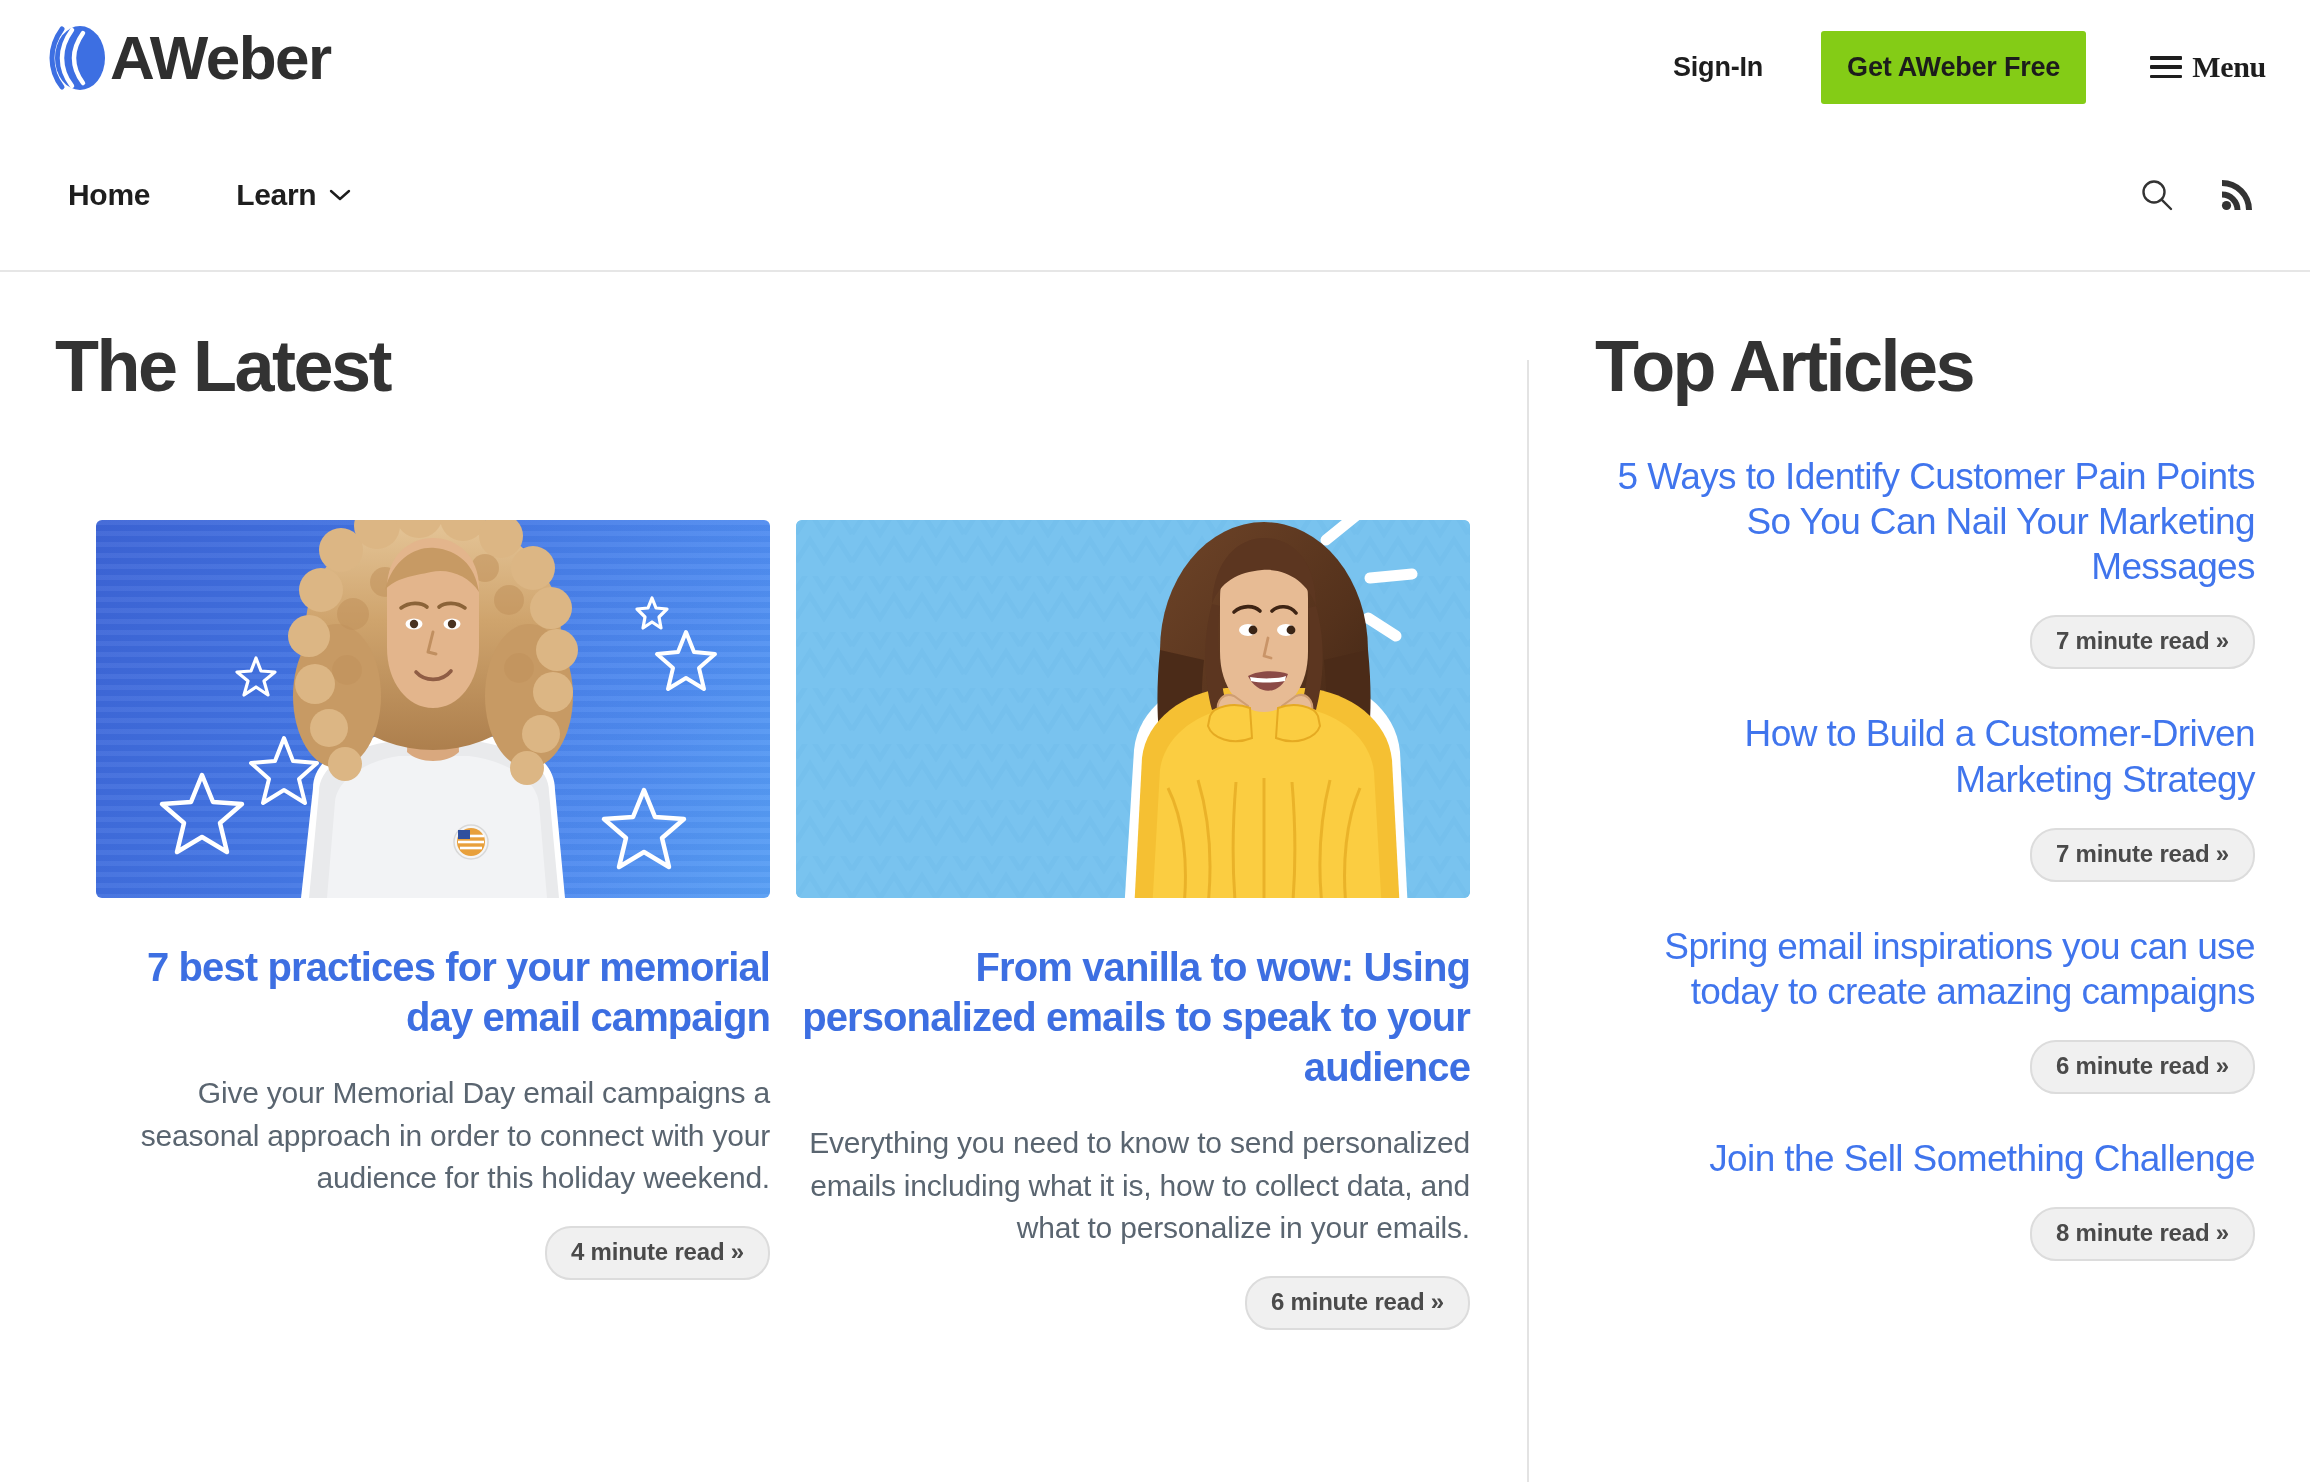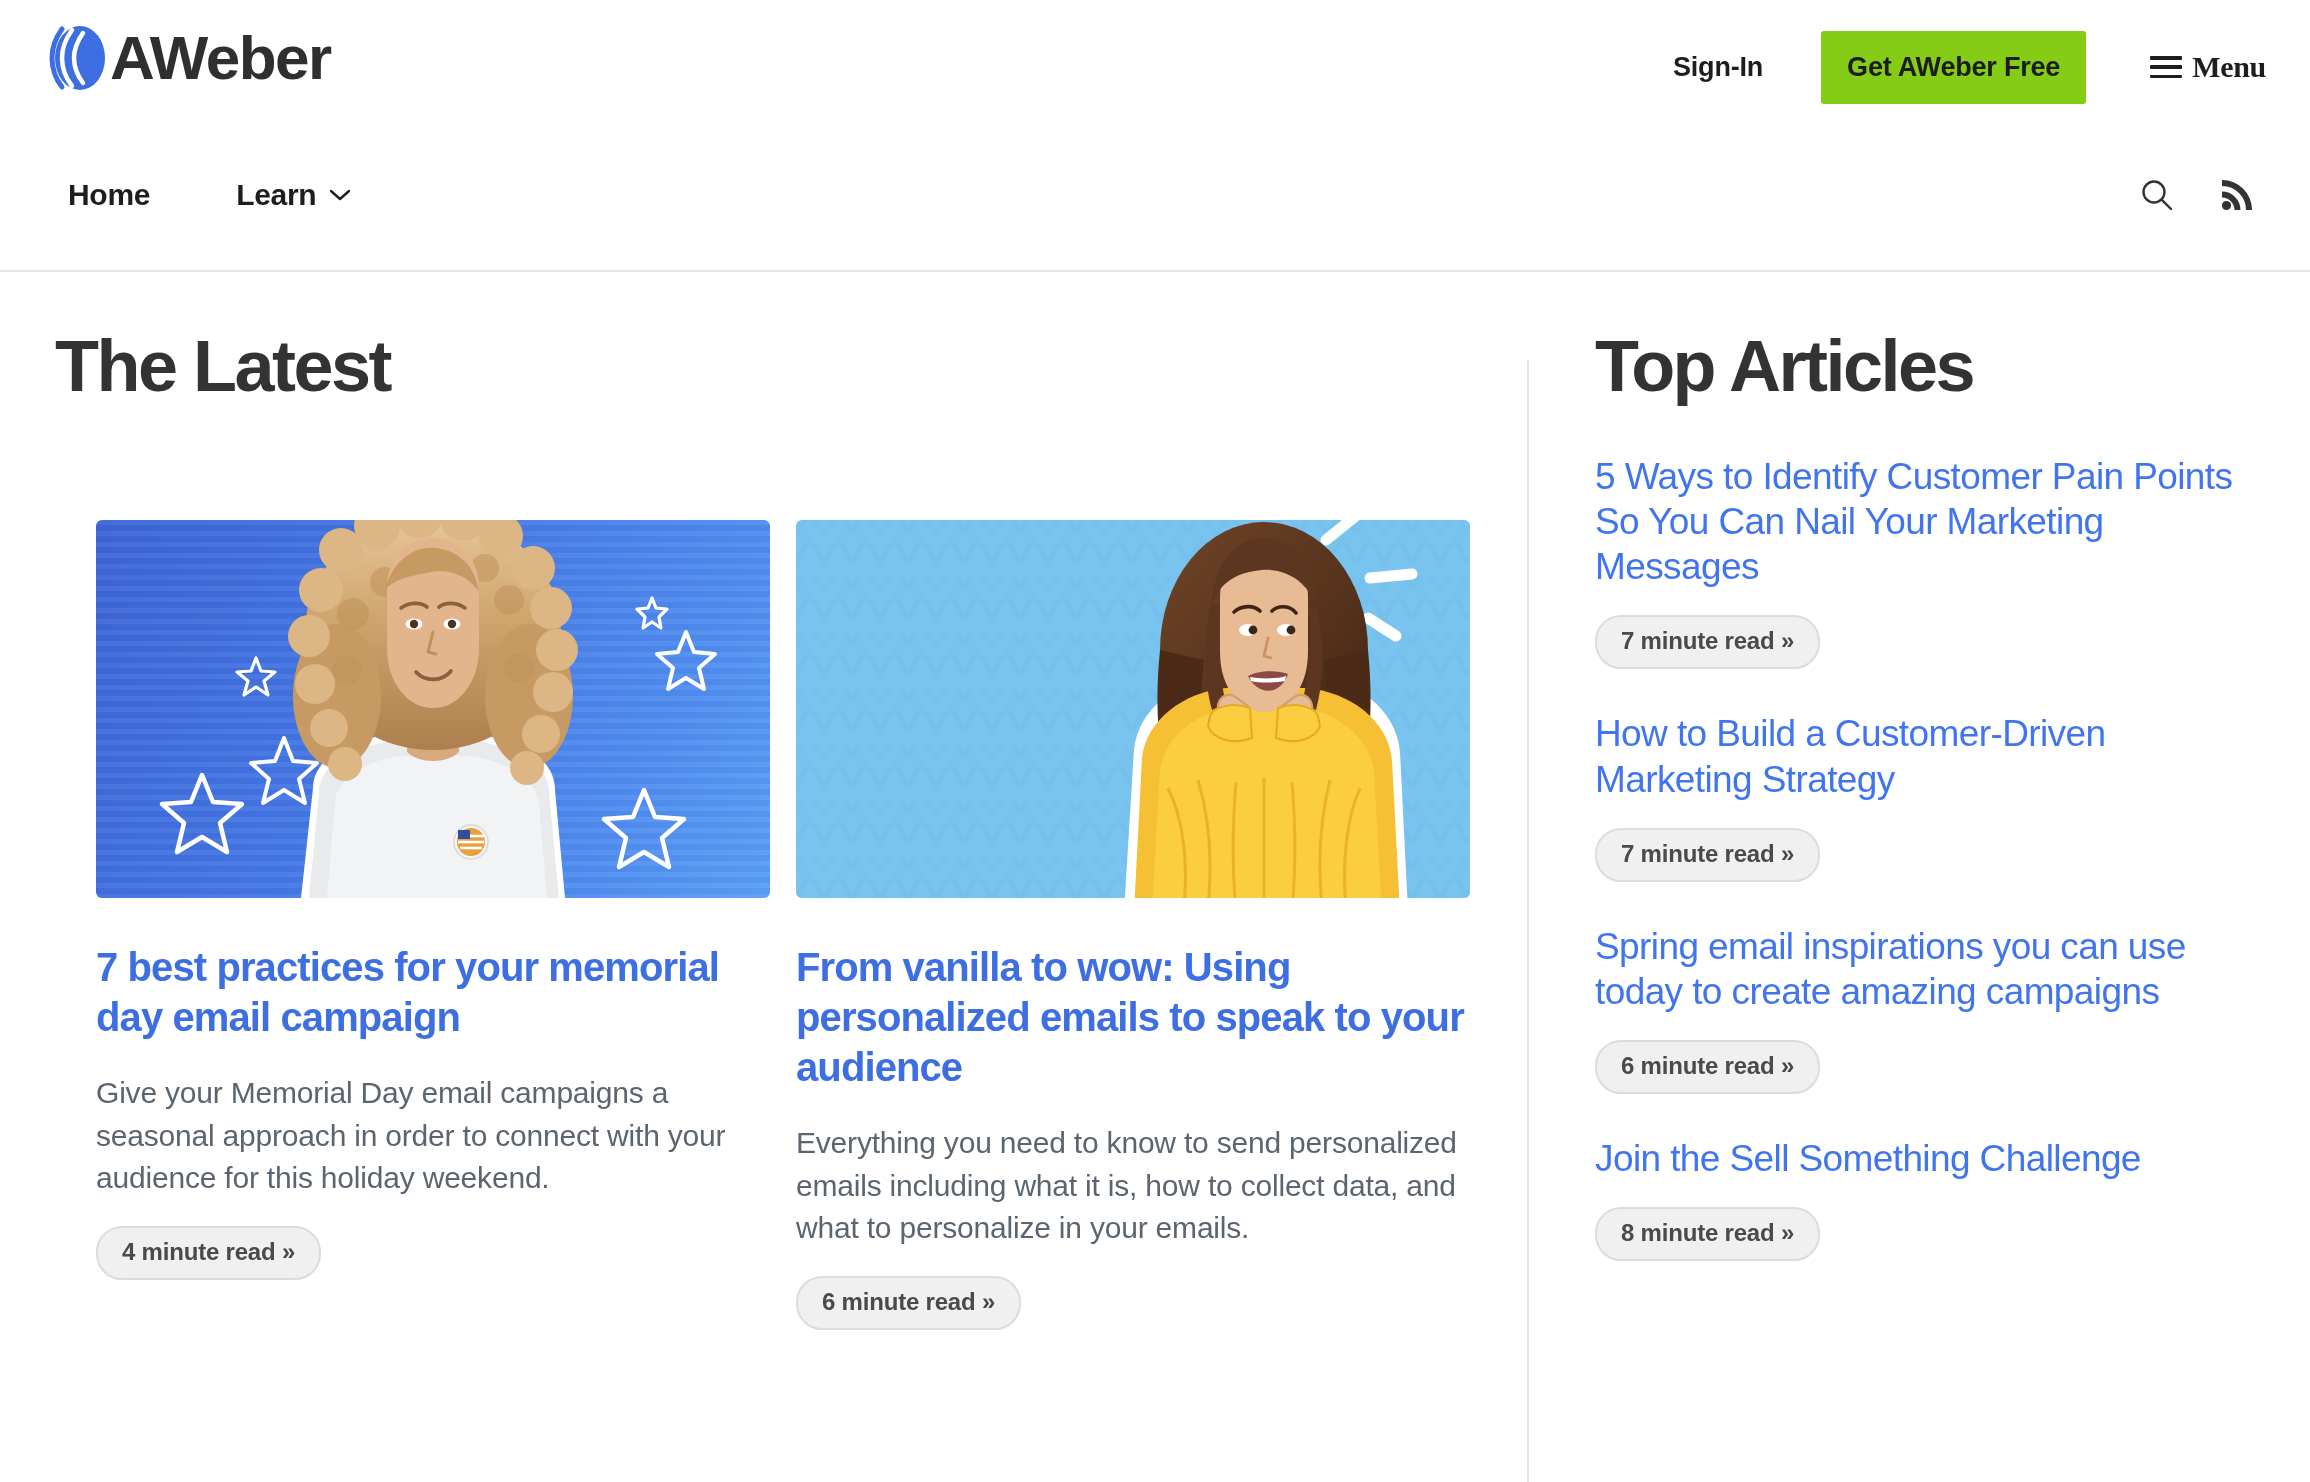--- a/index.html
+++ b/index.html
@@ -144,20 +144,21 @@
     gap: 46px;
   }
   .nav-icon { cursor: pointer; display: block; }
 
   
   .content {
     position: relative;
     width: 100%;
     height: 1210px;
     padding-top: 0;
+    text-align: right;
   }
   .main-col {
     position: absolute;
     left: 0; top: 0;
     width: 1527px;
     height: 1210px;
   }
   .section-title {
     font-size: 72px;
     font-weight: bold;

